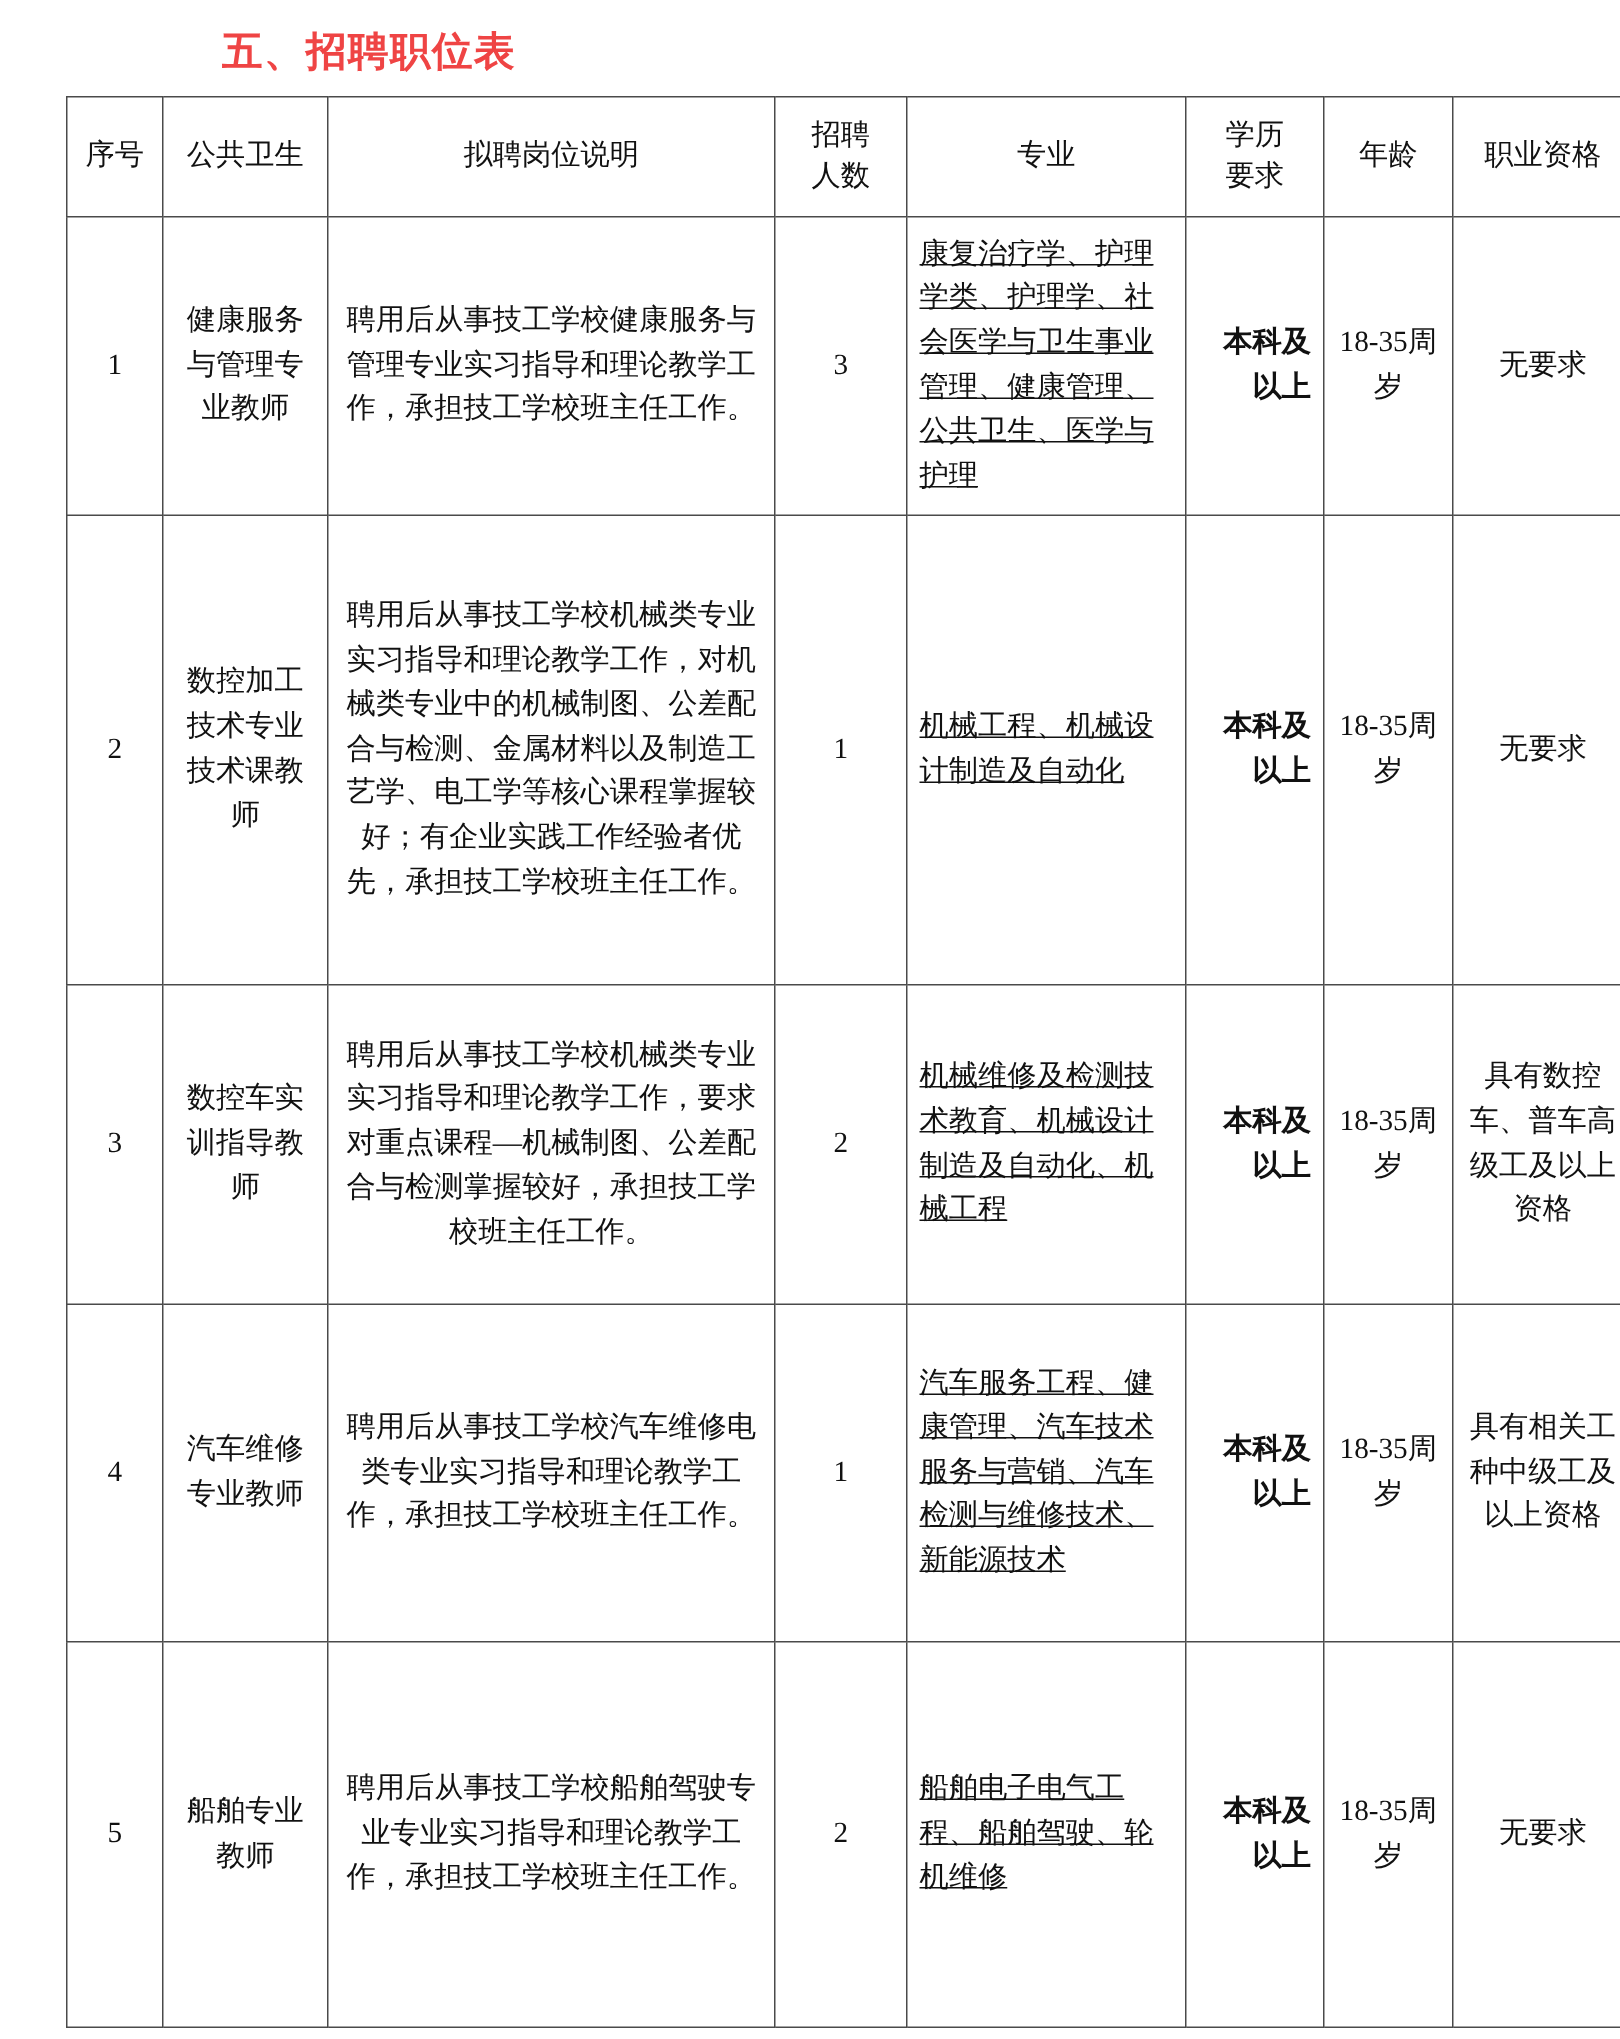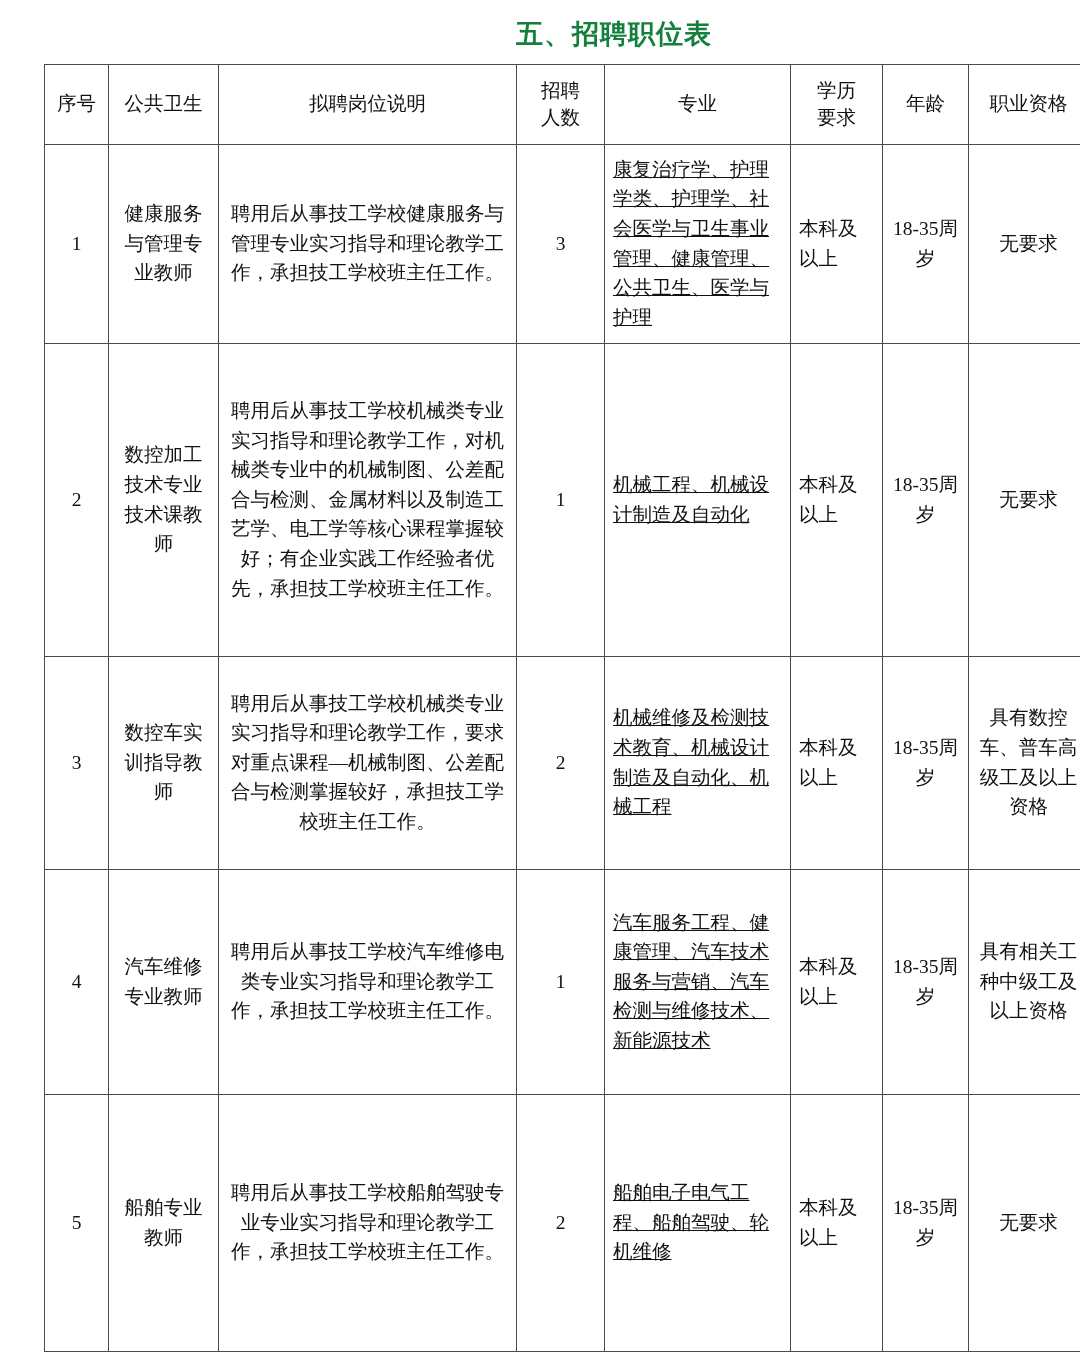--- a/index.html
+++ b/index.html
@@ -21,22 +21,21 @@
     box-sizing: border-box;
     padding: 0;
   }
   .doc-title {
     font-family: "Liberation Sans", "DejaVu Sans", sans-serif;
     font-weight: bold;
     font-size: 27px;
     letter-spacing: 1px;
     margin: 0;
     padding: 16px 0 12px 148px;
-    color: #15803d;
-    text-align: center;
+    color: #ef4444;
   }
   table.jobs {
     border-collapse: collapse;
     table-layout: fixed;
     width: 994px;
     margin-left: 44px;
     border: 1px solid #4a4a4a;
   }
   table.jobs th, table.jobs td {
     border: 1px solid #4a4a4a;
@@ -60,21 +59,21 @@
   col.c-major   { width: 186px; }
   col.c-edu     { width: 92px; }
   col.c-age     { width: 86px; }
   col.c-cert    { width: 120px; }
 
   td.idx   { text-align: center; }
   td.post  { text-align: center; padding-left: 12px; }
   td.desc  { text-align: center; padding-left: 14px; padding-right: 10px; }
   td.num   { text-align: center; }
   td.major { text-align: left; padding-left: 12px; text-decoration: underline; }
-  td.edu   { text-align: left; }
+  td.edu   { text-align: right; font-weight: bold; }
   td.age   { text-align: center; }
   td.cert  { text-align: center; }
   .hdr-stack { display: block; line-height: 1.4; }
 
   tr.r1 td { height: 186px; }
   tr.r2 td { height: 300px; }
   tr.r3 td { height: 200px; }
   tr.r4 td { height: 212px; }
   tr.r5 td { height: 244px; }
 </style>

